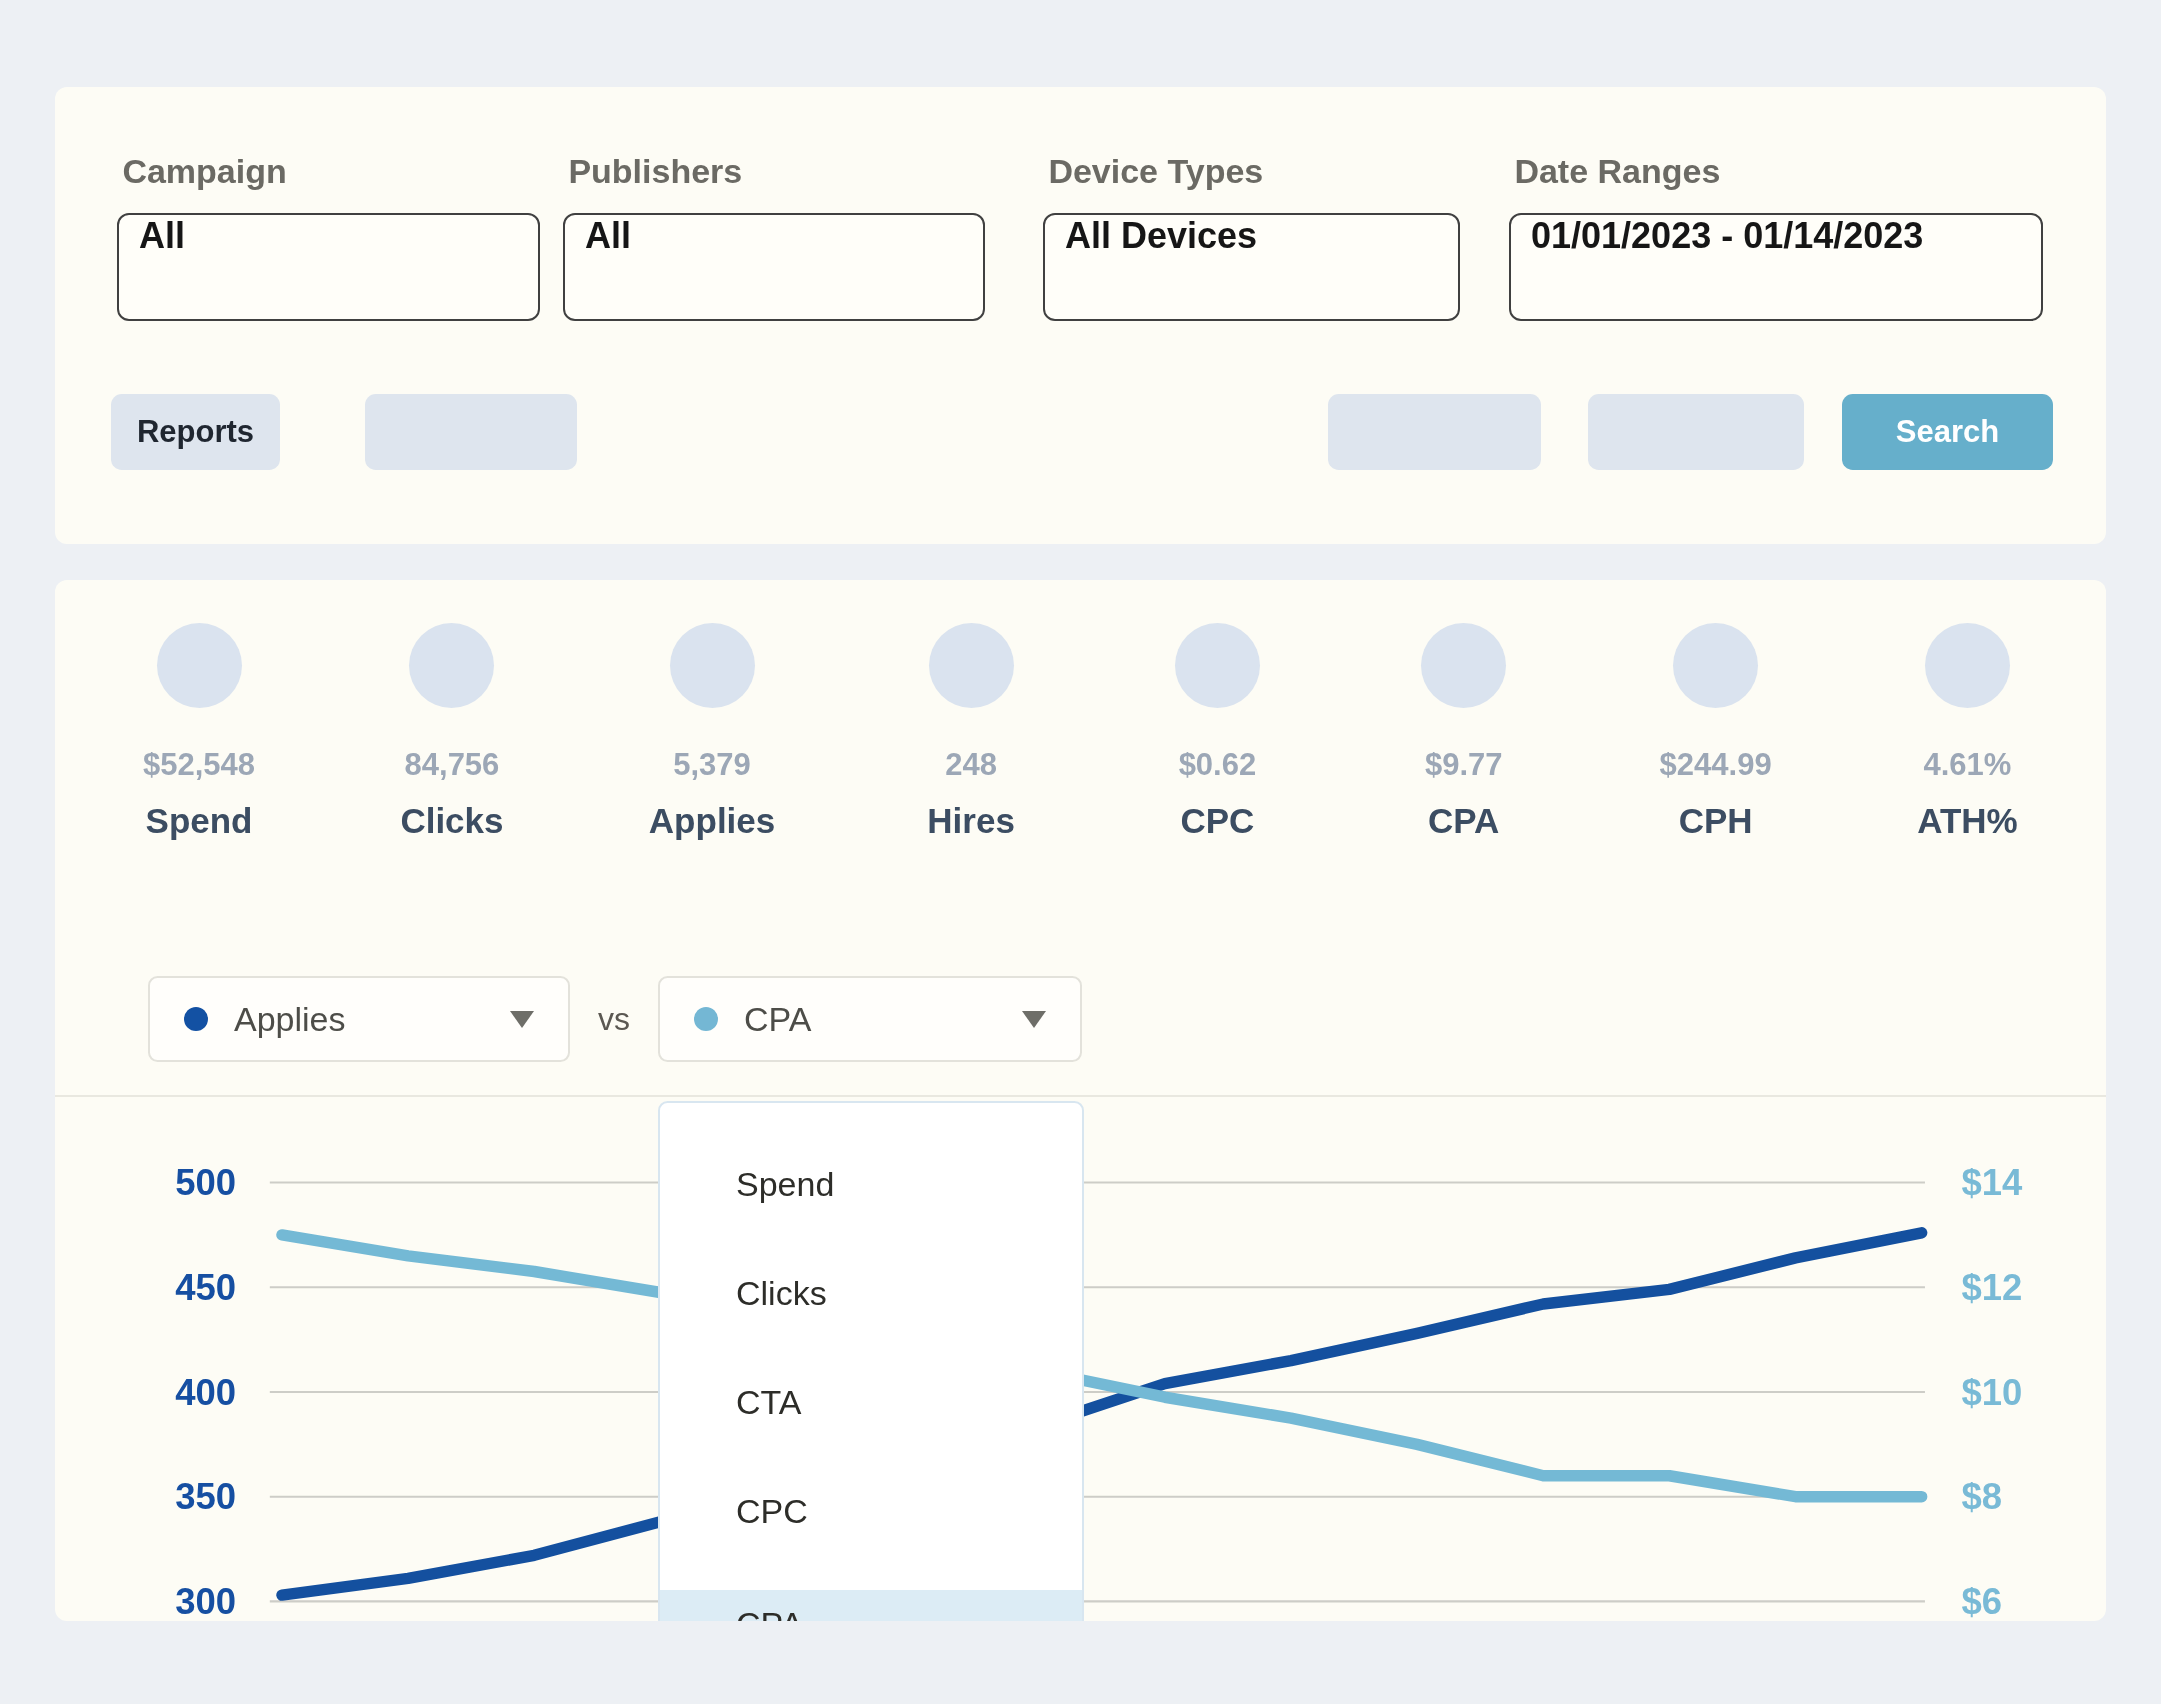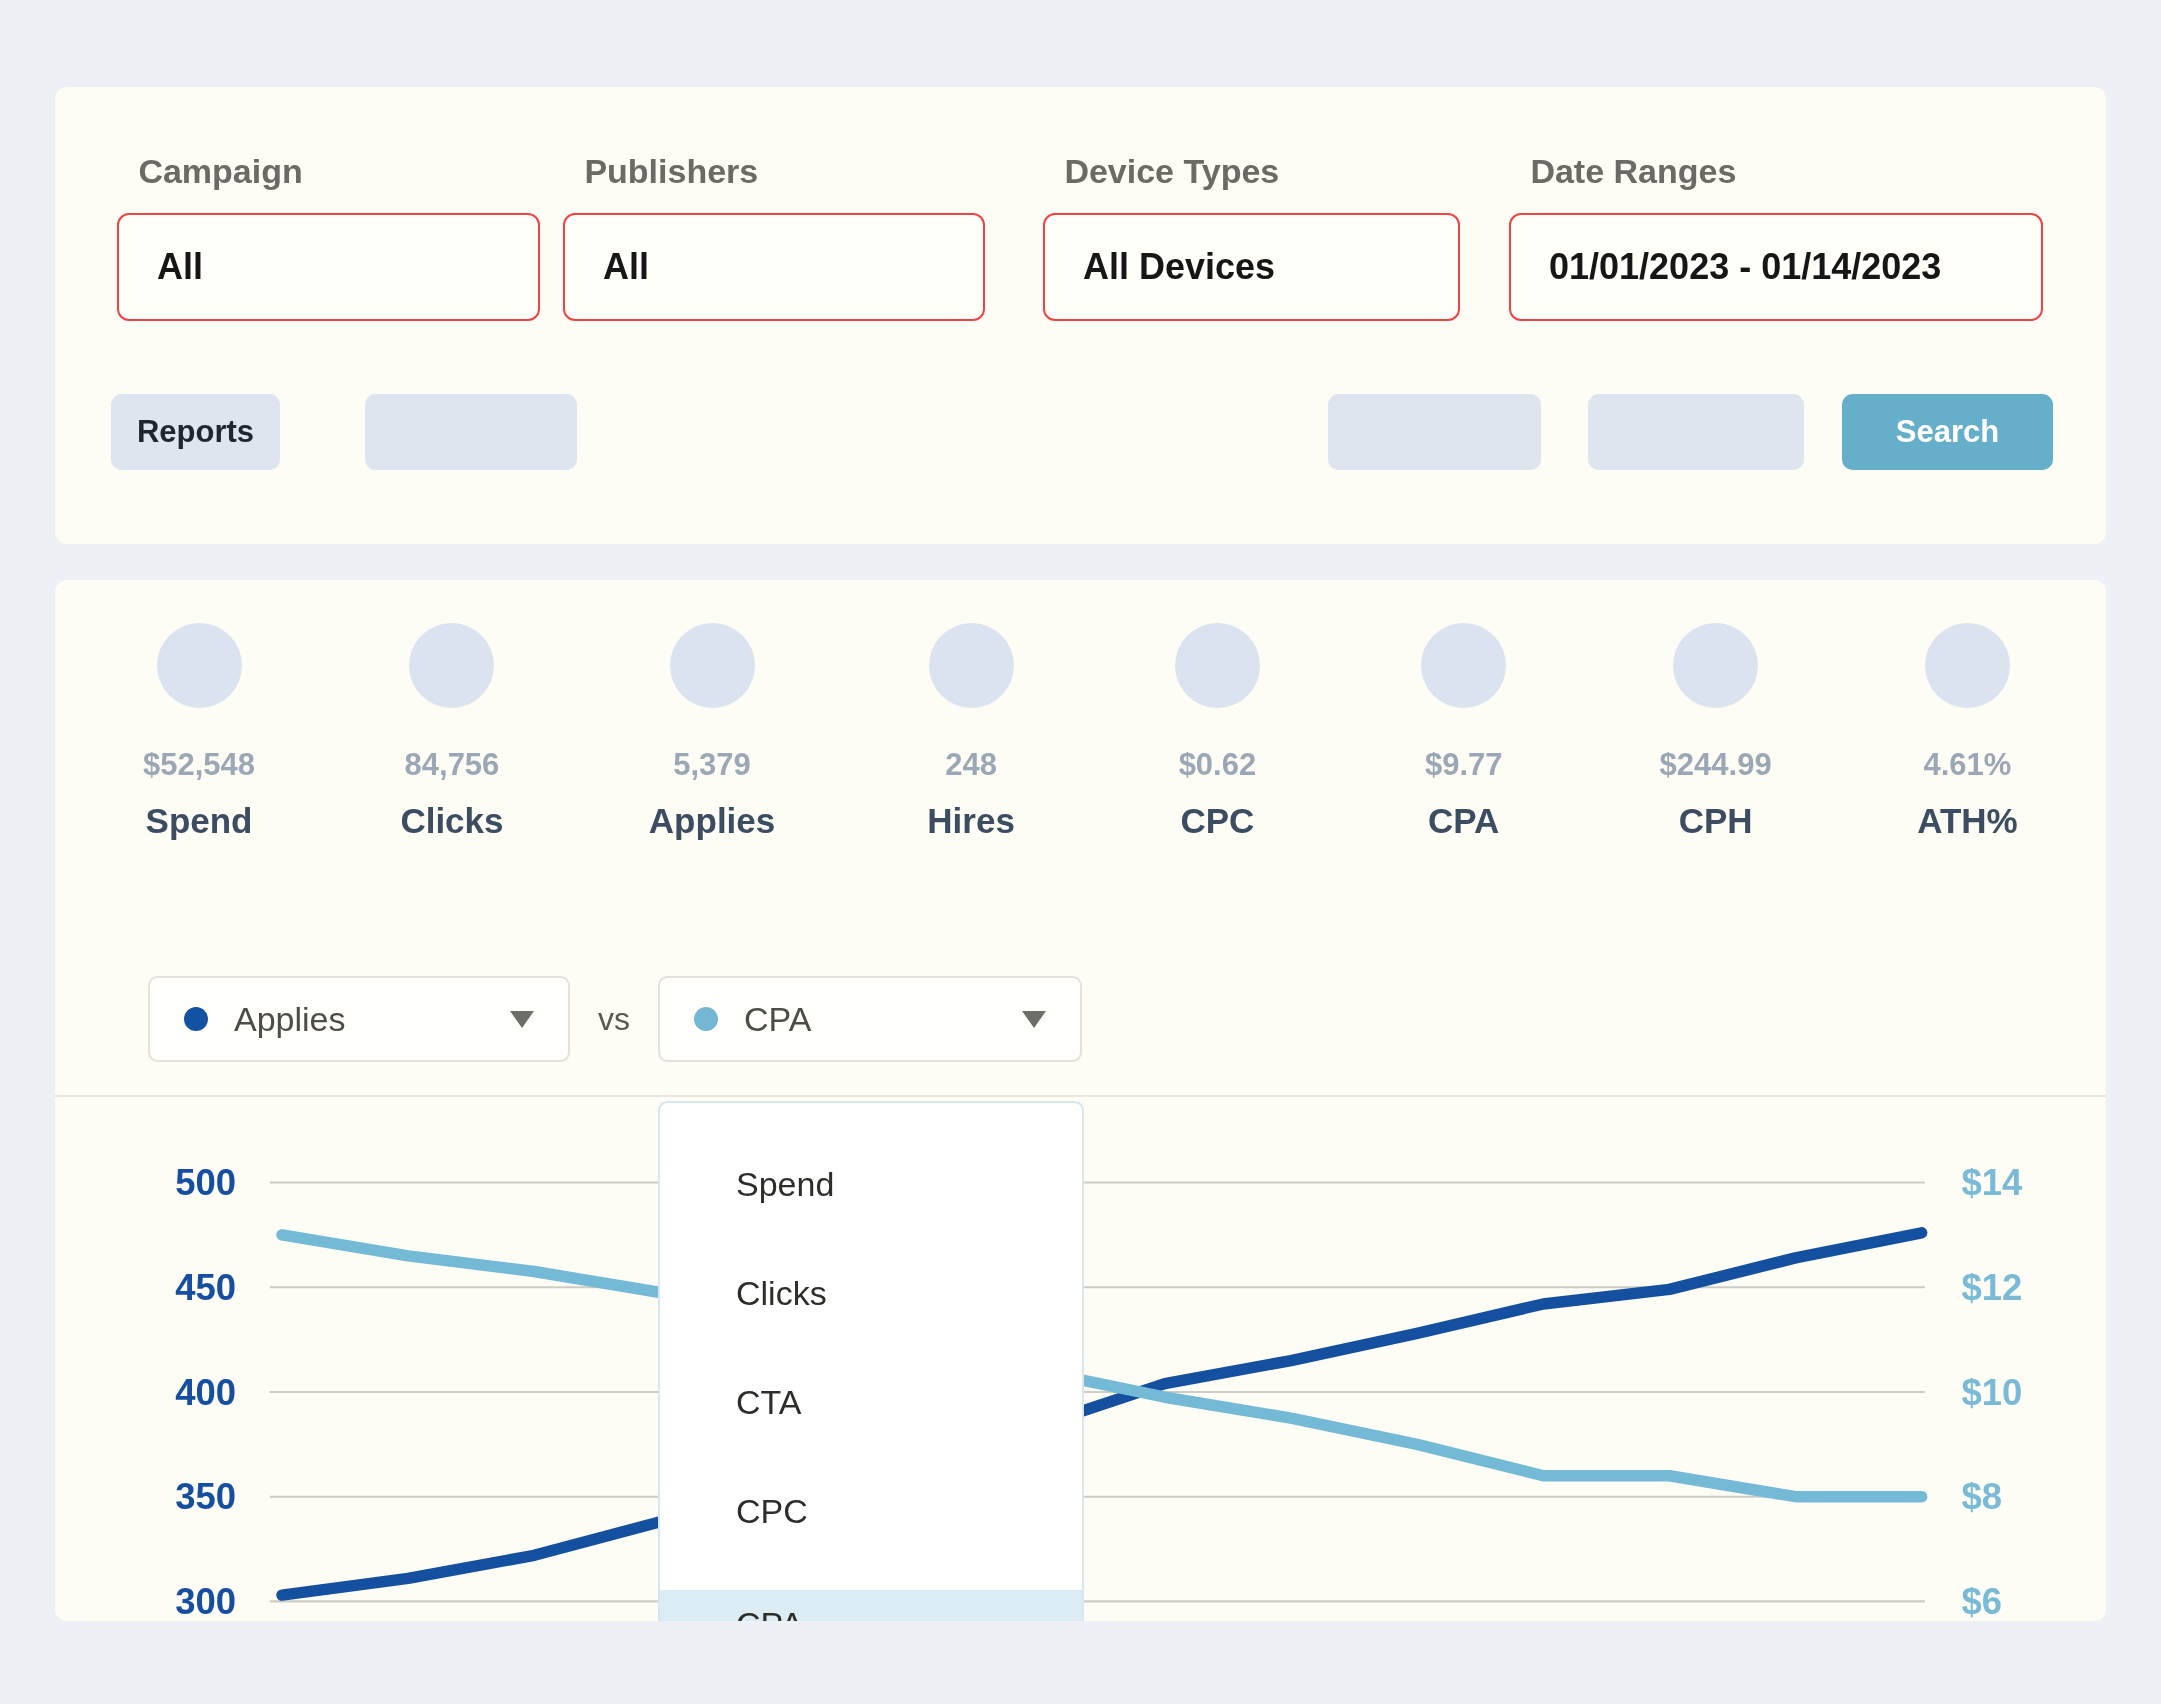--- a/index.html
+++ b/index.html
@@ -13,25 +13,25 @@
   .card{
     position:absolute;left:55px;width:2051px;
     background:#fdfcf5;border-radius:12px;
   }
   #filters-card{top:87px;height:457px;}
   #metrics-card{top:580px;height:384px;}
   #chart-card{top:942px;height:679px;overflow:hidden;}
 
   
   .filter-field{position:absolute;top:0;height:243px;}
-  .filter-label{position:absolute;top:65px;left:5.4px;font-size:34px;font-weight:600;color:#6b6a64;white-space:nowrap;margin-left:16px;}
+  .filter-label{position:absolute;top:65px;left:5.4px;font-size:34px;font-weight:600;color:#6b6a64;white-space:nowrap;}
   .filter-box{
     position:absolute;top:126px;left:0;height:108px;width:100%;
-    background:#fffef9;border:2px solid #ef4444;border-radius:12px;
-    display:flex;align-items:center;padding-left:38px;
+    background:#fffef9;border:2px solid #404040;border-radius:12px;
+    display:flex;padding-left:20px;
     font-size:36px;font-weight:700;color:#161616;box-sizing:border-box;white-space:nowrap;
   }
   .btn{
     position:absolute;top:307px;height:76px;border-radius:10.8px;
     display:flex;align-items:center;justify-content:center;
     font-size:31px;font-weight:700;cursor:default;
   }
   .btn.gray{background:#dee5ee;color:#1f2630;}
   .btn.search{background:#66afcb;color:#ffffff;}
 

